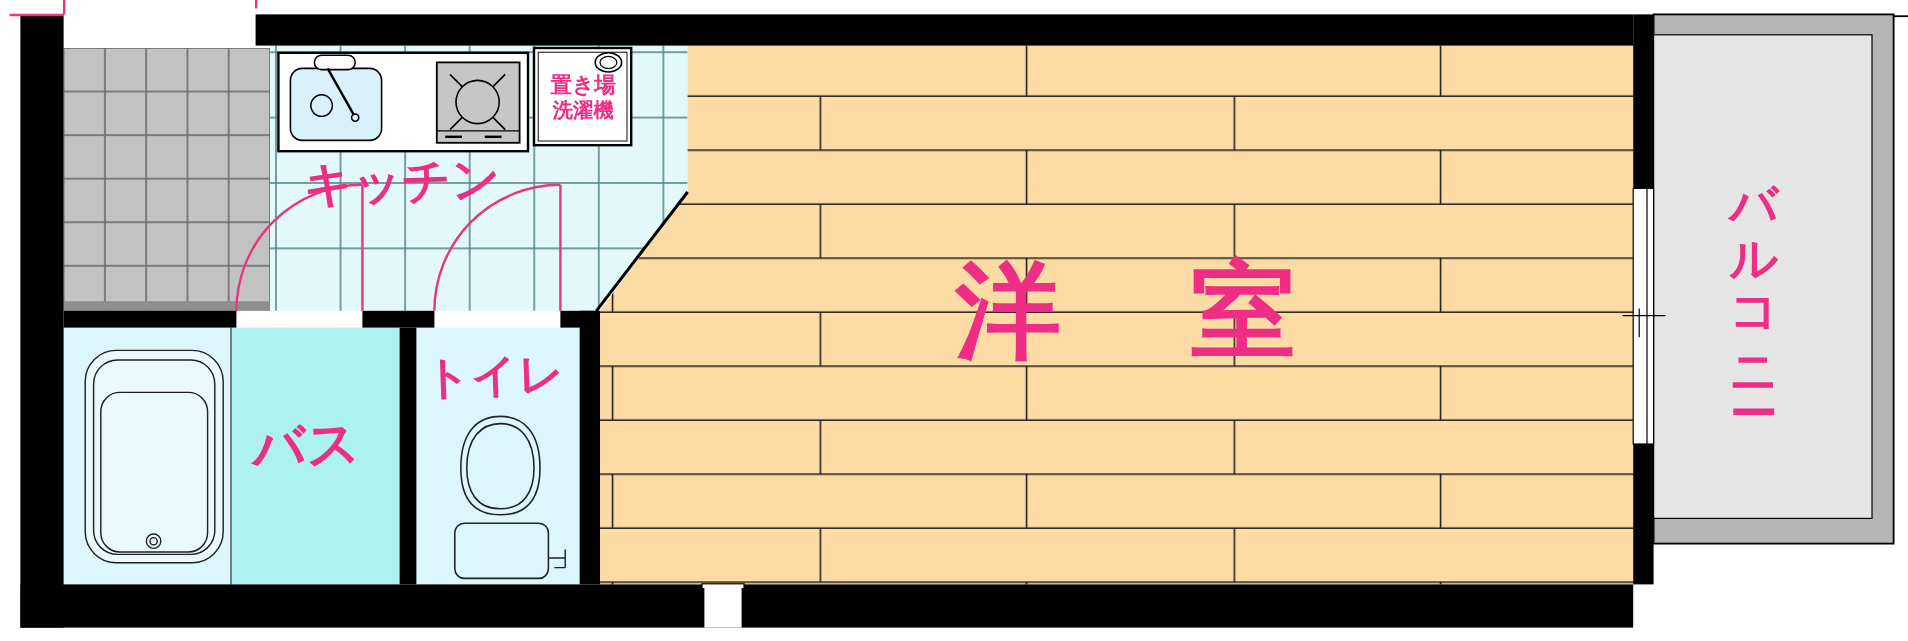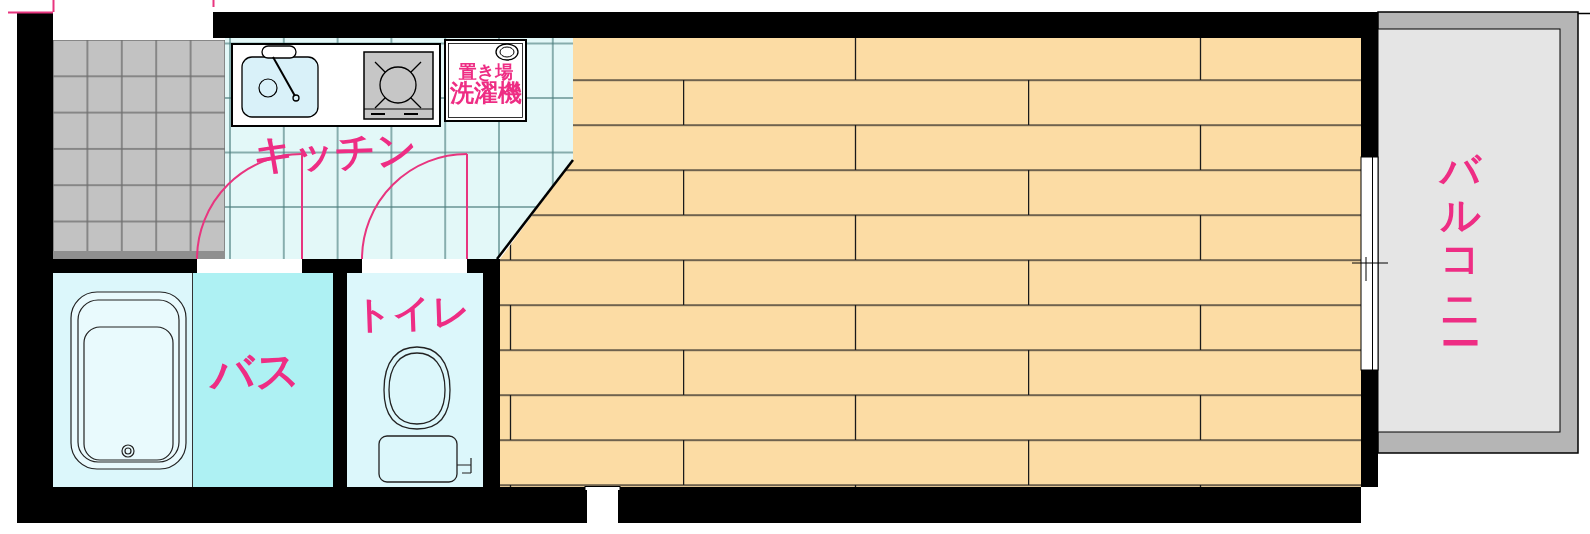--- a/index.html
+++ b/index.html
@@ -10,21 +10,21 @@
          transform:translate(-50%,-50%);line-height:1;}
   .label.rot2{transform:translate(-50%,-50%) rotate(-2deg);}
   .label.rot3{transform:translate(-50%,-50%) rotate(-3deg);}
   .label.vert{writing-mode:vertical-rl;text-orientation:mixed;letter-spacing:4px;}
   #kitchen-label{left:335px;top:152px;font-size:40px;}
   #room-label{left:943px;top:259px;font-size:88px;letter-spacing:10px;}
   #bath-label{left:255px;top:372px;font-size:44px;}
   #toilet-label{left:412px;top:313px;font-size:38px;}
   #balcony-label{left:1461px;top:226px;font-size:40px;}
   #washer-label-1{left:486px;top:72px;font-size:18px;}
-  #washer-label-2{left:486px;top:93px;font-size:24px;}
+  #washer-label-2{left:486px;top:93px;font-size:17px;}
 </style>
 </head>
 <body>
 
 <div class="plan">
 
 <svg width="1590" height="534" viewBox="0 0 1590 534">
   <defs>
     <pattern id="tilePat" width="34.4" height="36.3" patternUnits="userSpaceOnUse" x="53" y="40">
       <rect width="34.4" height="36.3" fill="#c2c2c2"></rect>
@@ -141,19 +141,20 @@
     </g>
     <g>
       <line x1="53.5" y1="0" x2="53.5" y2="12"></line>
       <line x1="213.5" y1="0" x2="213.5" y2="7"></line>
       <line x1="8" y1="12.5" x2="53" y2="12.5"></line>
     </g>
   </g>
 </svg>
 
 <div class="label rot2" id="kitchen-label">キッチン</div>
+<div class="label" id="room-label">洋　室</div>
 <div class="label rot3" id="bath-label">バス</div>
 <div class="label rot2" id="toilet-label">トイレ</div>
 <div class="label vert" id="balcony-label">バルコニー</div>
 <div class="label" id="washer-label-1">置き場</div>
 <div class="label" id="washer-label-2">洗濯機</div>
 
 </div>
 
 </body></html>

